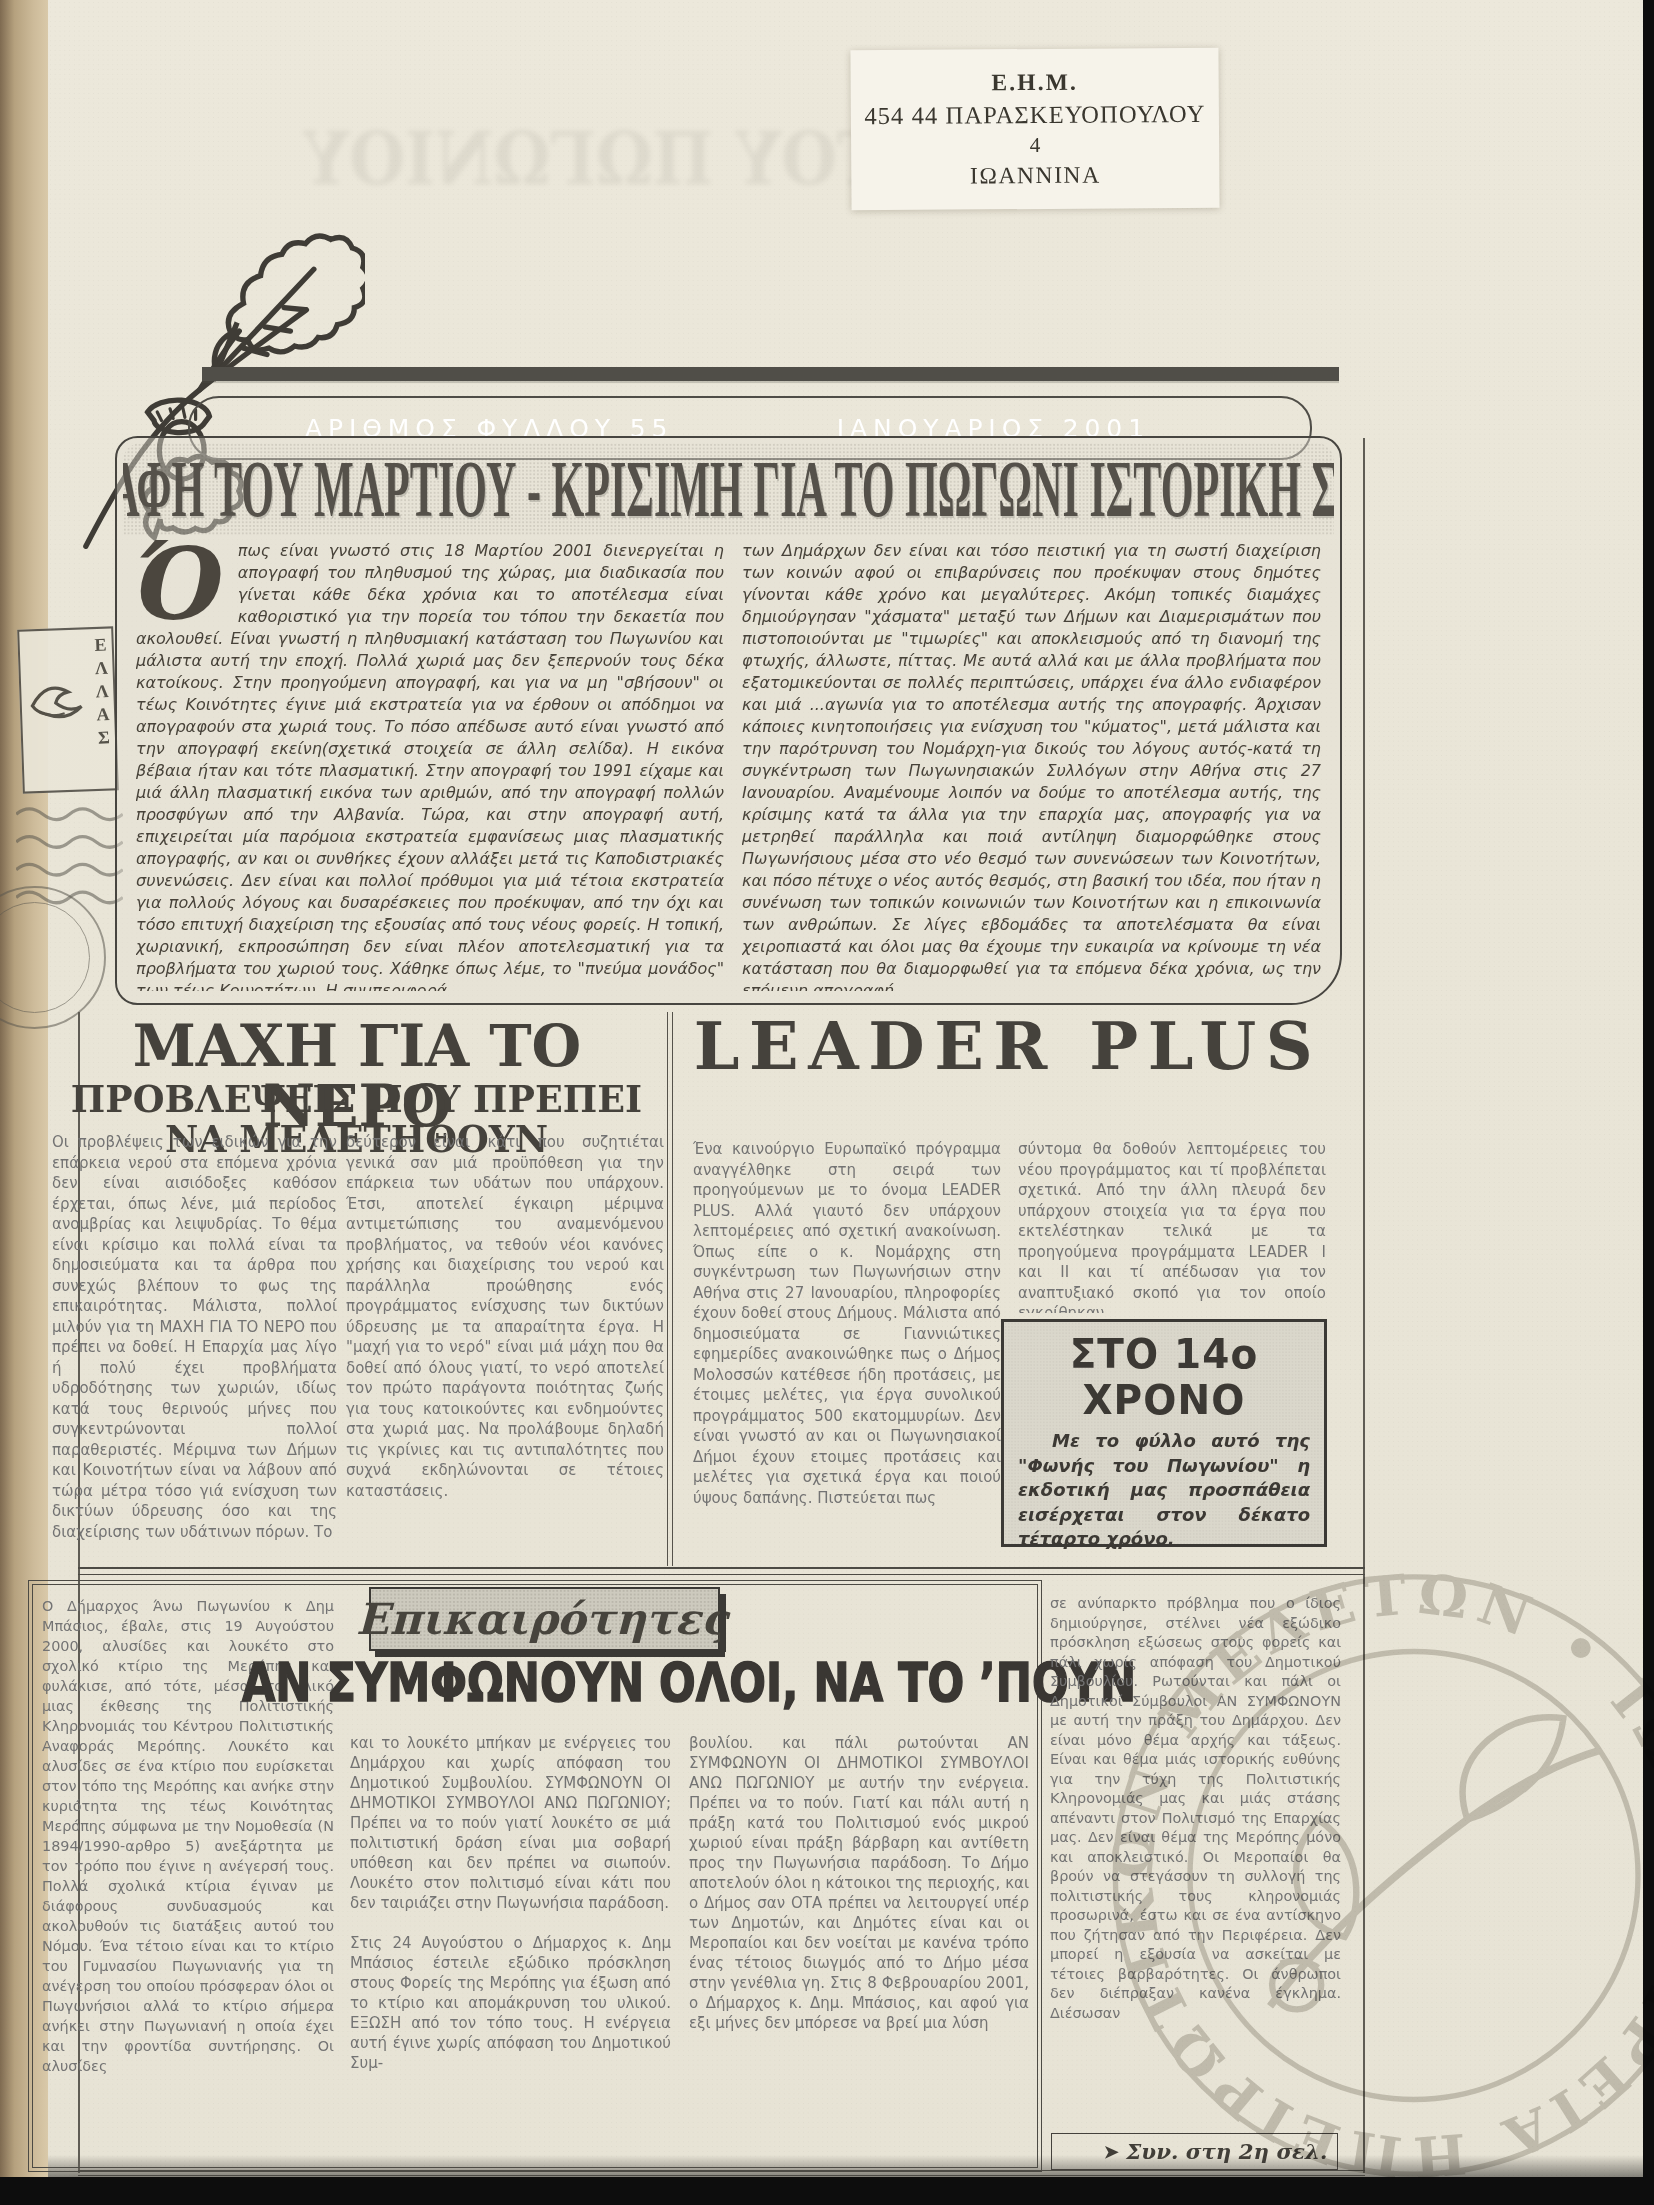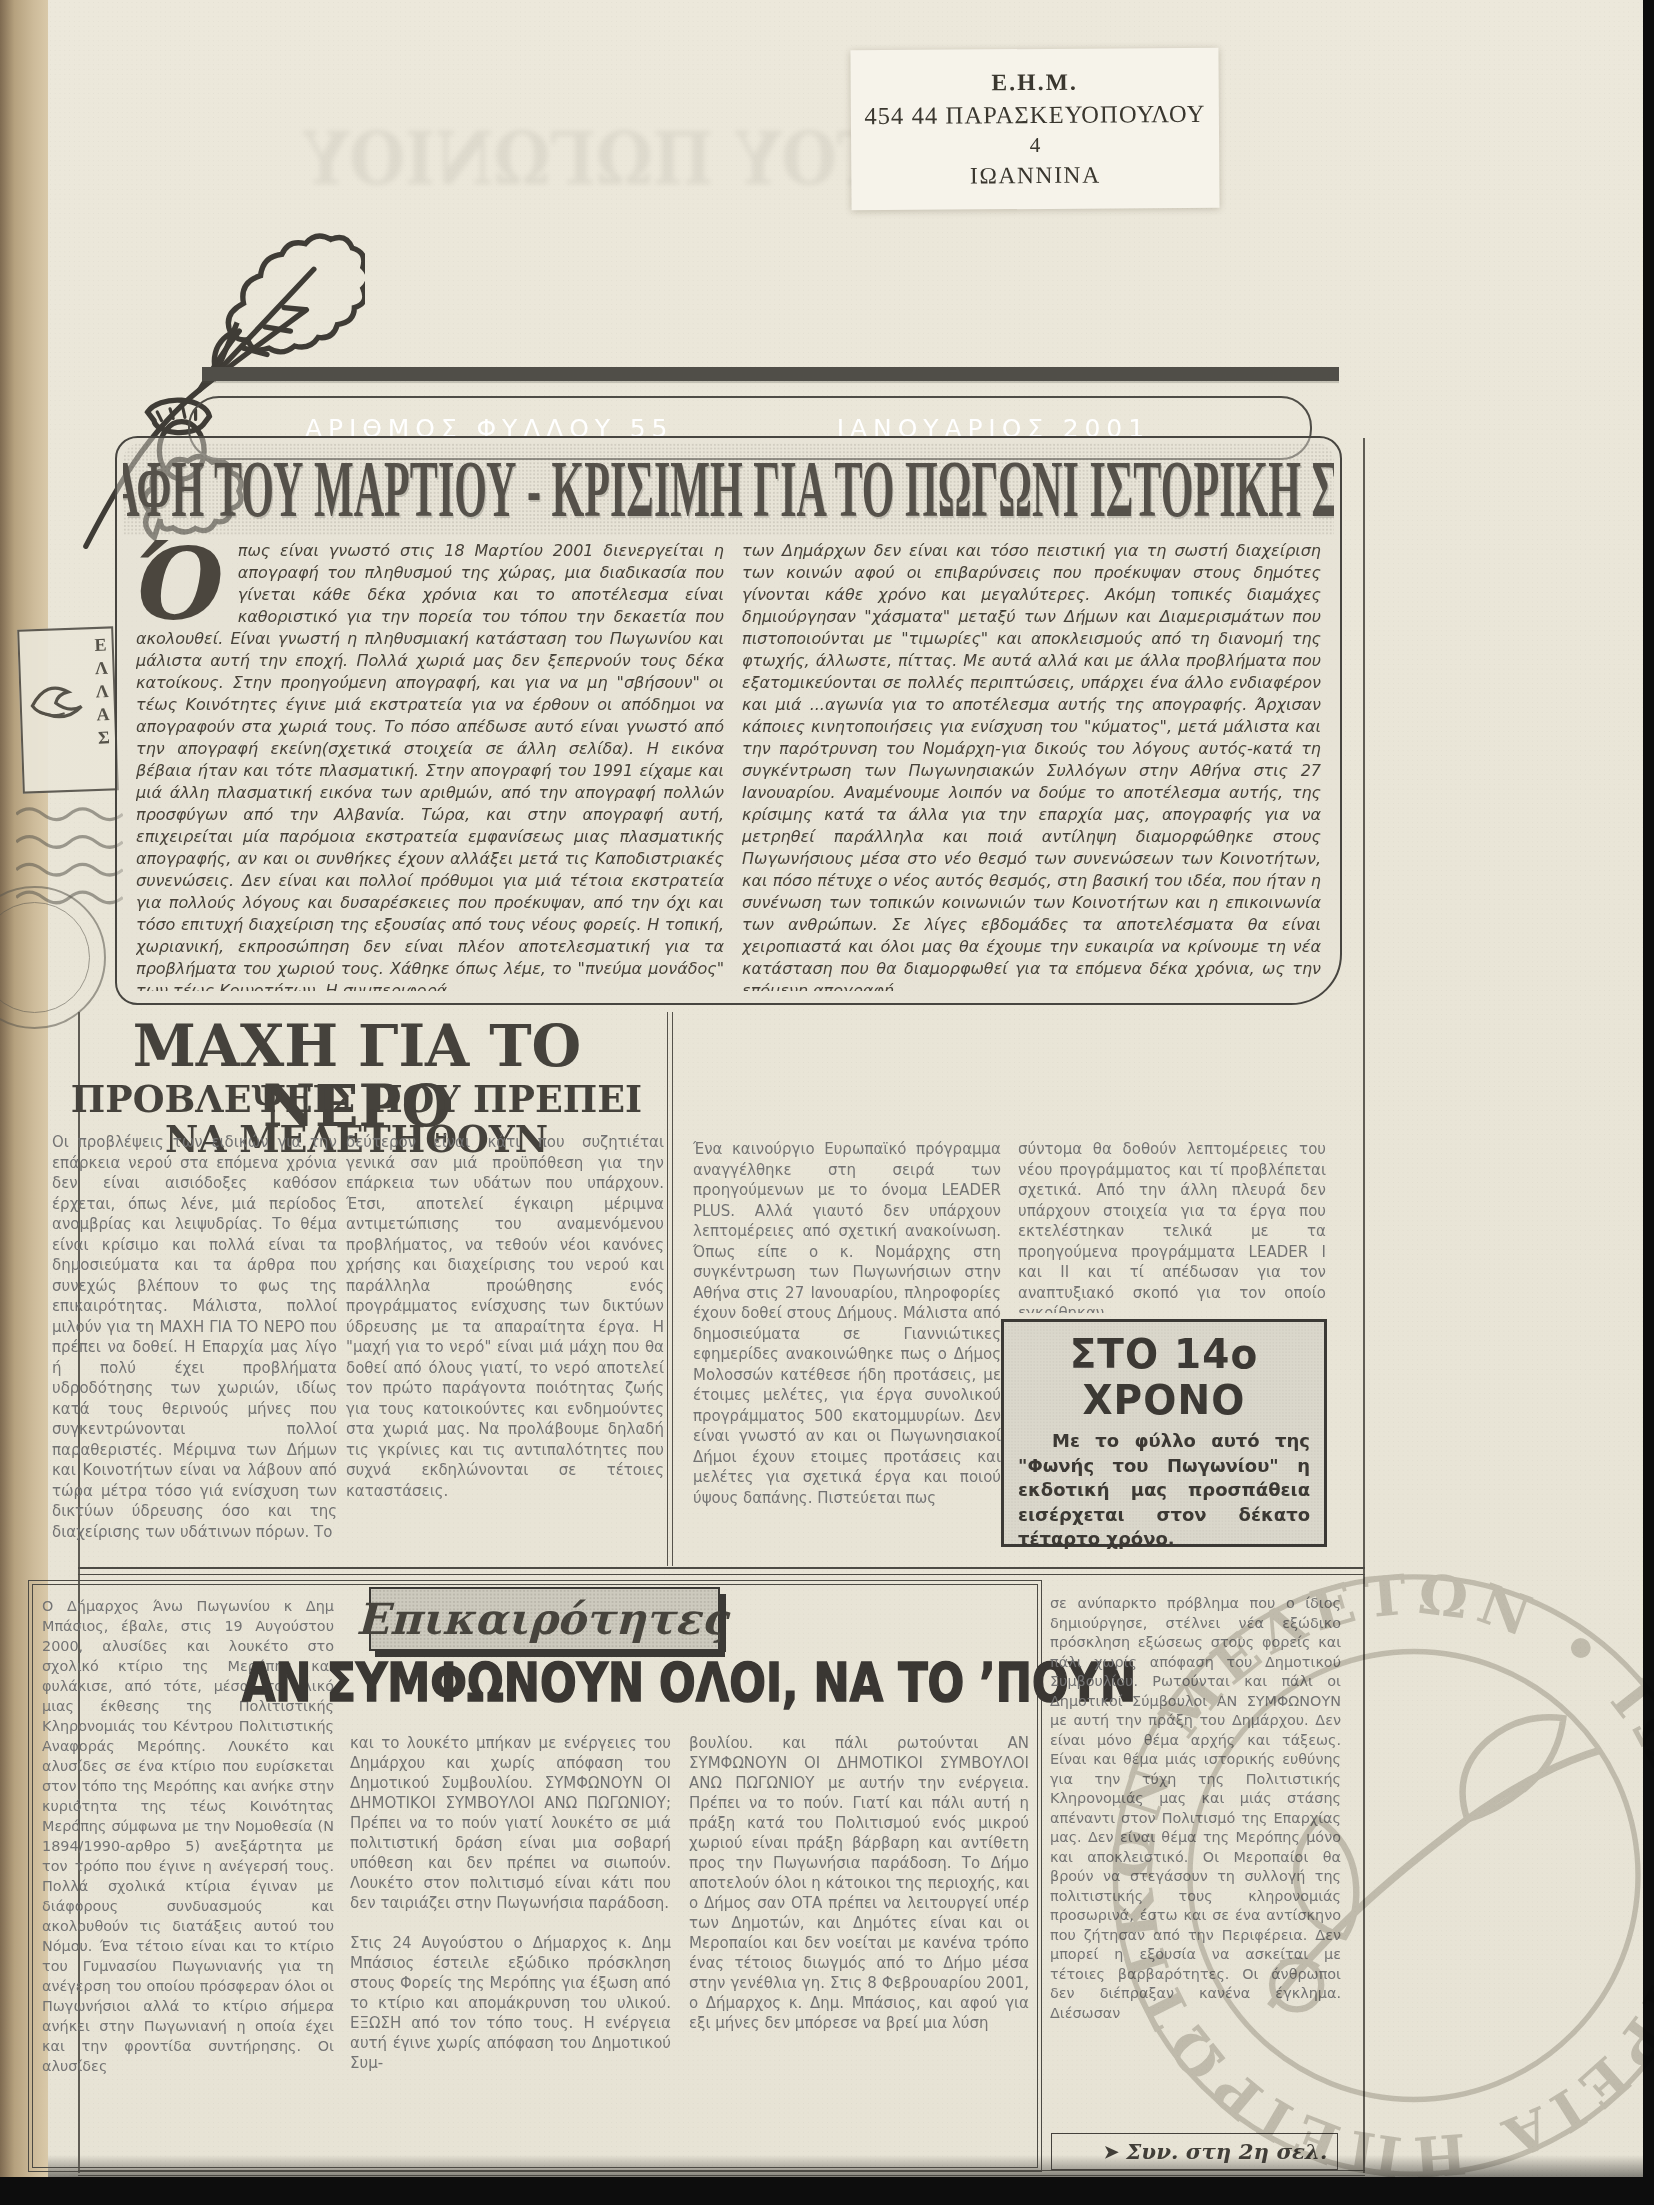--- a/index.html
+++ b/index.html
@@ -105,21 +105,21 @@
   .water-c2{left:346px;top:1132px;width:318px;height:431px;}
   .leader-c1{left:693px;top:1139px;width:308px;height:424px;}
   .leader-c2{left:1018px;top:1139px;width:308px;height:174px;}
 
   
   .year-box{position:absolute;left:1001px;top:1319px;width:326px;height:228px;
      border:3.7px solid #3b3935;background-color:#dad7cb;padding:9.6px 14px;box-sizing:border-box;}
   .year-box .yt{text-align:center;font-weight:bold;font-size:39px;letter-spacing:1.1px;
      color:#3c3934;transform:scaleY(1.04);margin-bottom:7.5px;}
   .year-box .yb{font-weight:bold;font-size:18px;line-height:24.5px;text-align:justify;
-     text-indent:34px;color:#3c3934;}
+     text-indent:34px;color:#3c3934;font-style:italic;}
 
   
   .news-box-outer{position:absolute;left:28px;top:1580px;width:1012px;height:590px;
      border:1.6px solid #4c4a44;}
   .news-box-inner{position:absolute;inset:3.2px;border:1.6px solid #4c4a44;}
   .news-left{left:42px;top:1596px;width:292px;height:559px;font-size:14.4px;line-height:20px;}
   .banner{position:absolute;left:369px;top:1587px;width:347px;height:60px;border:2.1px solid #3b3935;
      background-color:#cdcabe;display:flex;align-items:center;justify-content:center;}
   .banner::after{content:"";position:absolute;right:-7.5px;top:5.3px;width:5.3px;height:58px;
      background:#3b3935;}
@@ -219,20 +219,21 @@
     <div class="lead-col c2">
       <span>των Δημάρχων δεν είναι και τόσο πειστική για τη σωστή διαχείριση των κοινών αφού οι επιβαρύνσεις που προέκυψαν στους δημότες γίνονται κάθε χρόνο και μεγαλύτερες. Ακόμη τοπικές διαμάχες δημιούργησαν "χάσματα" μεταξύ των Δήμων και Διαμερισμάτων που πιστοποιούνται με "τιμωρίες" και αποκλεισμούς από τη διανομή της φτωχής, άλλωστε, πίττας.  Με αυτά αλλά και με άλλα προβλήματα που εξατομικεύονται σε πολλές περιπτώσεις, υπάρχει ένα άλλο ενδιαφέρον και μιά ...αγωνία για το αποτέλεσμα αυτής της απογραφής. Άρχισαν κάποιες κινητοποιήσεις για ενίσχυση του "κύματος", μετά μάλιστα και την παρότρυνση του Νομάρχη-για δικούς του λόγους αυτός-κατά τη συγκέντρωση των Πωγωνησιακών Συλλόγων στην Αθήνα στις 27 Ιανουαρίου. Αναμένουμε λοιπόν να δούμε το αποτέλεσμα αυτής, της κρίσιμης κατά τα άλλα για την επαρχία μας, απογραφής για να μετρηθεί παράλληλα και ποιά αντίληψη διαμορφώθηκε στους Πωγωνήσιους μέσα στο νέο θεσμό των συνενώσεων των Κοινοτήτων, και πόσο πέτυχε ο νέος αυτός θεσμός, στη βασική του ιδέα, που ήταν η συνένωση των τοπικών κοινωνιών των Κοινοτήτων και η επικοινωνία των ανθρώπων. Σε λίγες εβδομάδες τα αποτελέσματα θα είναι χειροπιαστά  και όλοι μας θα έχουμε την ευκαιρία να κρίνουμε τη νέα κατάσταση που θα διαμορφωθεί για τα επόμενα δέκα χρόνια, ως την επόμενη απογραφή.</span>
     </div>
   </div>
 
   <div class="sec-title water-title">ΜΑΧΗ ΓΙΑ ΤΟ ΝΕΡΟ</div>
   <div class="sec-title water-sub">ΠΡΟΒΛΕΨΕΙΣ  ΠΟΥ ΠΡΕΠΕΙ ΝΑ ΜΕΛΕΤΗΘΟΥΝ</div>
   <div class="body-col water-c1">Οι προβλέψεις των ειδικών για την επάρκεια νερού στα επόμενα χρόνια δεν είναι αισιόδοξες καθόσον έρχεται, όπως λένε, μιά περίοδος ανομβρίας και λειψυδρίας. Το θέμα είναι κρίσιμο και πολλά είναι τα δημοσιεύματα και τα άρθρα που συνεχώς βλέπουν το φως της επικαιρότητας. Μάλιστα, πολλοί μιλούν για τη ΜΑΧΗ ΓΙΑ ΤΟ ΝΕΡΟ που πρέπει να δοθεί. Η Επαρχία μας λίγο ή πολύ έχει προβλήματα υδροδότησης των χωριών, ιδίως κατά τους θερινούς μήνες που συγκεντρώνονται πολλοί παραθεριστές. Μέριμνα των Δήμων και Κοινοτήτων είναι να λάβουν από τώρα μέτρα τόσο γιά ενίσχυση των δικτύων ύδρευσης όσο και της διαχείρισης των υδάτινων πόρων. Το</div>
   <div class="body-col water-c2">δεύτερον είναι κάτι που συζητιέται γενικά σαν μιά προϋπόθεση για την επάρκεια των υδάτων που υπάρχουν. Έτσι, αποτελεί έγκαιρη μέριμνα αντιμετώπισης του αναμενόμενου  προβλήματος, να τεθούν νέοι κανόνες χρήσης και διαχείρισης του νερού και παράλληλα προώθησης ενός προγράμματος ενίσχυσης των δικτύων ύδρευσης με τα απαραίτητα έργα. Η "μαχή για το νερό" είναι μιά μάχη που θα δοθεί από όλους γιατί, το νερό αποτελεί τον πρώτο παράγοντα ποιότητας ζωής για τους κατοικούντες και ενδημούντες στα χωριά μας. Να προλάβουμε δηλαδή τις γκρίνιες και τις αντιπαλότητες που συχνά εκδηλώνονται σε τέτοιες καταστάσεις.</div>
 
+  <div class="sec-title leader-title">LEADER  PLUS</div>
   <div class="body-col leader-c1">Ένα καινούργιο Ευρωπαϊκό πρόγραμμα αναγγέλθηκε στη σειρά των προηγούμενων με το όνομα LEADER PLUS. Αλλά γιαυτό δεν υπάρχουν λεπτομέρειες από σχετική ανακοίνωση. Όπως είπε ο κ. Νομάρχης στη συγκέντρωση των Πωγωνήσιων στην Αθήνα στις 27 Ιανουαρίου, πληροφορίες έχουν δοθεί στους Δήμους. Μάλιστα από δημοσιεύματα σε Γιαννιώτικες εφημερίδες ανακοινώθηκε πως ο Δήμος Μολοσσών κατέθεσε ήδη προτάσεις, με έτοιμες μελέτες, για έργα συνολικού προγράμματος 500 εκατομμυρίων. Δεν είναι γνωστό αν και οι Πωγωνησιακοί Δήμοι έχουν ετοιμες προτάσεις και μελέτες για σχετικά έργα και ποιού ύψους δαπάνης. Πιστεύεται πως</div>
   <div class="body-col leader-c2">σύντομα θα δοθούν λεπτομέρειες του νέου προγράμματος και τί προβλέπεται σχετικά. Από την άλλη πλευρά δεν υπάρχουν στοιχεία για τα έργα που εκτελέστηκαν τελικά με τα προηγούμενα προγράμματα LEADER  I και II και τί απέδωσαν για τον αναπτυξιακό σκοπό για τον οποίο εγκρίθηκαν.</div>
 
   <div class="year-box halftone-light">
     <div class="yt">ΣΤΟ 14ο ΧΡΟΝΟ</div>
     <div class="yb">Με το φύλλο αυτό της "Φωνής του Πωγωνίου" η εκδοτική μας προσπάθεια εισέρχεται στον δέκατο τέταρτο χρόνο.</div>
   </div>
 
   <div class="news-box-outer">
     <div class="news-box-inner"></div>

